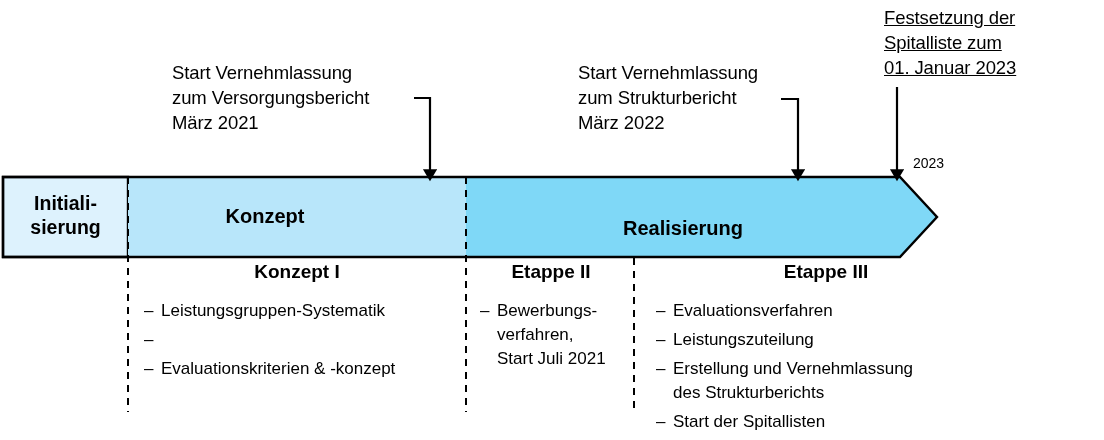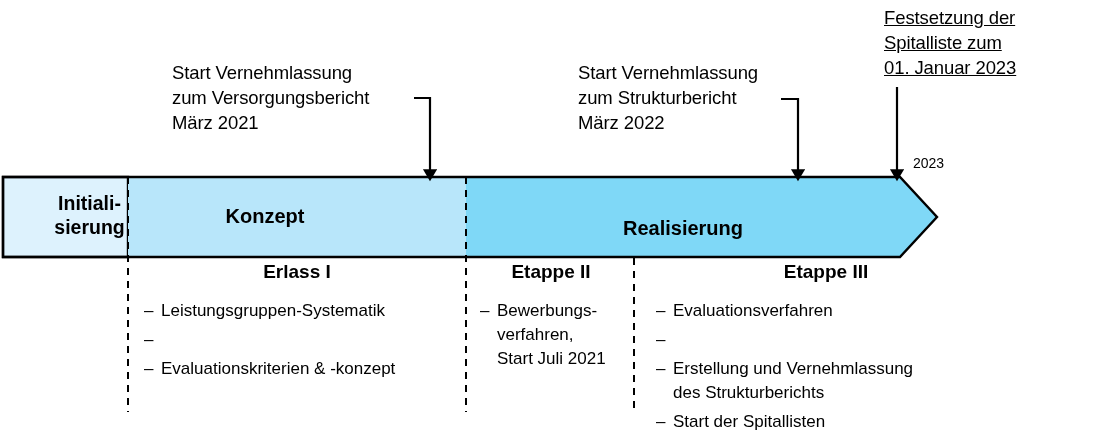--- a/index.html
+++ b/index.html
@@ -120,29 +120,29 @@
 
     <line x1="634" y1="258" x2="634" y2="412" stroke="#000000" stroke-width="2" stroke-dasharray="7,6"></line>
 
     <path d="M414,98 L430,98 L430,172" fill="none" stroke="#000000" stroke-width="2.2" marker-end="url(#arrowhead)"></path>
 
     <path d="M781,99 L798,99 L798,172" fill="none" stroke="#000000" stroke-width="2.2" marker-end="url(#arrowhead)"></path>
 
     <path d="M897,87 L897,172" fill="none" stroke="#000000" stroke-width="2.2" marker-end="url(#arrowhead)"></path>
   </svg>
 
-  <div class="phase-label small" style="left:3px; top:191px; width:125px;padding-left:24px;">Initiali-
+  <div class="phase-label small" style="left:3px; top:191px; width:125px;">Initiali-
 sierung</div>
 
   <div class="phase-label" style="left:128px; top:204px; width:274px;">Konzept</div>
 
   <div class="phase-label" style="left:466px; top:216px; width:434px;">Realisierung</div>
 
   <div class="abs" style="left:132px; top:261px; width:330px;">
-    <div class="etappe-title">Erlass I</div>
+    <div class="etappe-title">Konzept I</div>
     <div class="etappe-list" style="margin-top:16px; padding-left:12px;">
       <div class="etappe-item">
         <span class="dash">–</span>
         <span class="item-text">Leistungsgruppen-Systematik</span>
       </div>
       <div class="etappe-item">
         <span class="dash">–</span>
       </div>
       <div class="etappe-item">
         <span class="dash">–</span>
@@ -165,20 +165,21 @@
 
   <div class="abs" style="left:640px; top:261px; width:330px;">
     <div class="etappe-title" style="text-align:center; padding-left:42px;">Etappe III</div>
     <div class="etappe-list" style="margin-top:16px; padding-left:16px;">
       <div class="etappe-item">
         <span class="dash">–</span>
         <span class="item-text">Evaluationsverfahren</span>
       </div>
       <div class="etappe-item">
         <span class="dash">–</span>
+        <span class="item-text">Leistungszuteilung</span>
       </div>
       <div class="etappe-item">
         <span class="dash">–</span>
         <span class="item-text">Erstellung und Vernehmlassung
 des Strukturberichts</span>
       </div>
       <div class="etappe-item">
         <span class="dash">–</span>
         <span class="item-text">Start der Spitallisten</span>
       </div>

